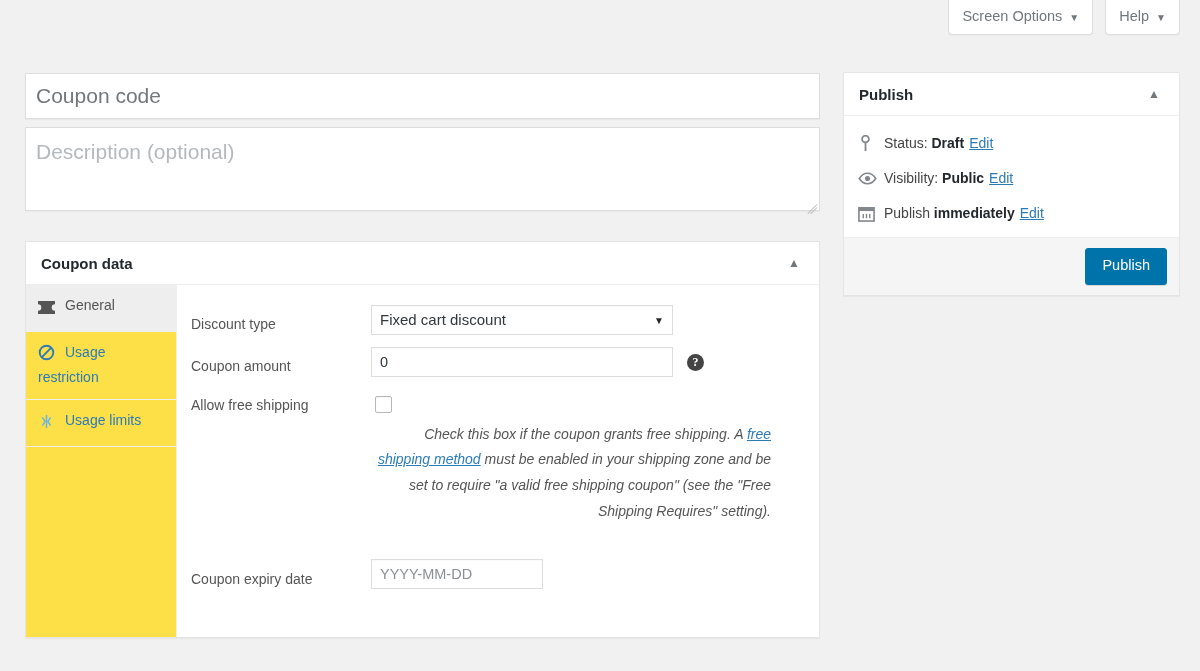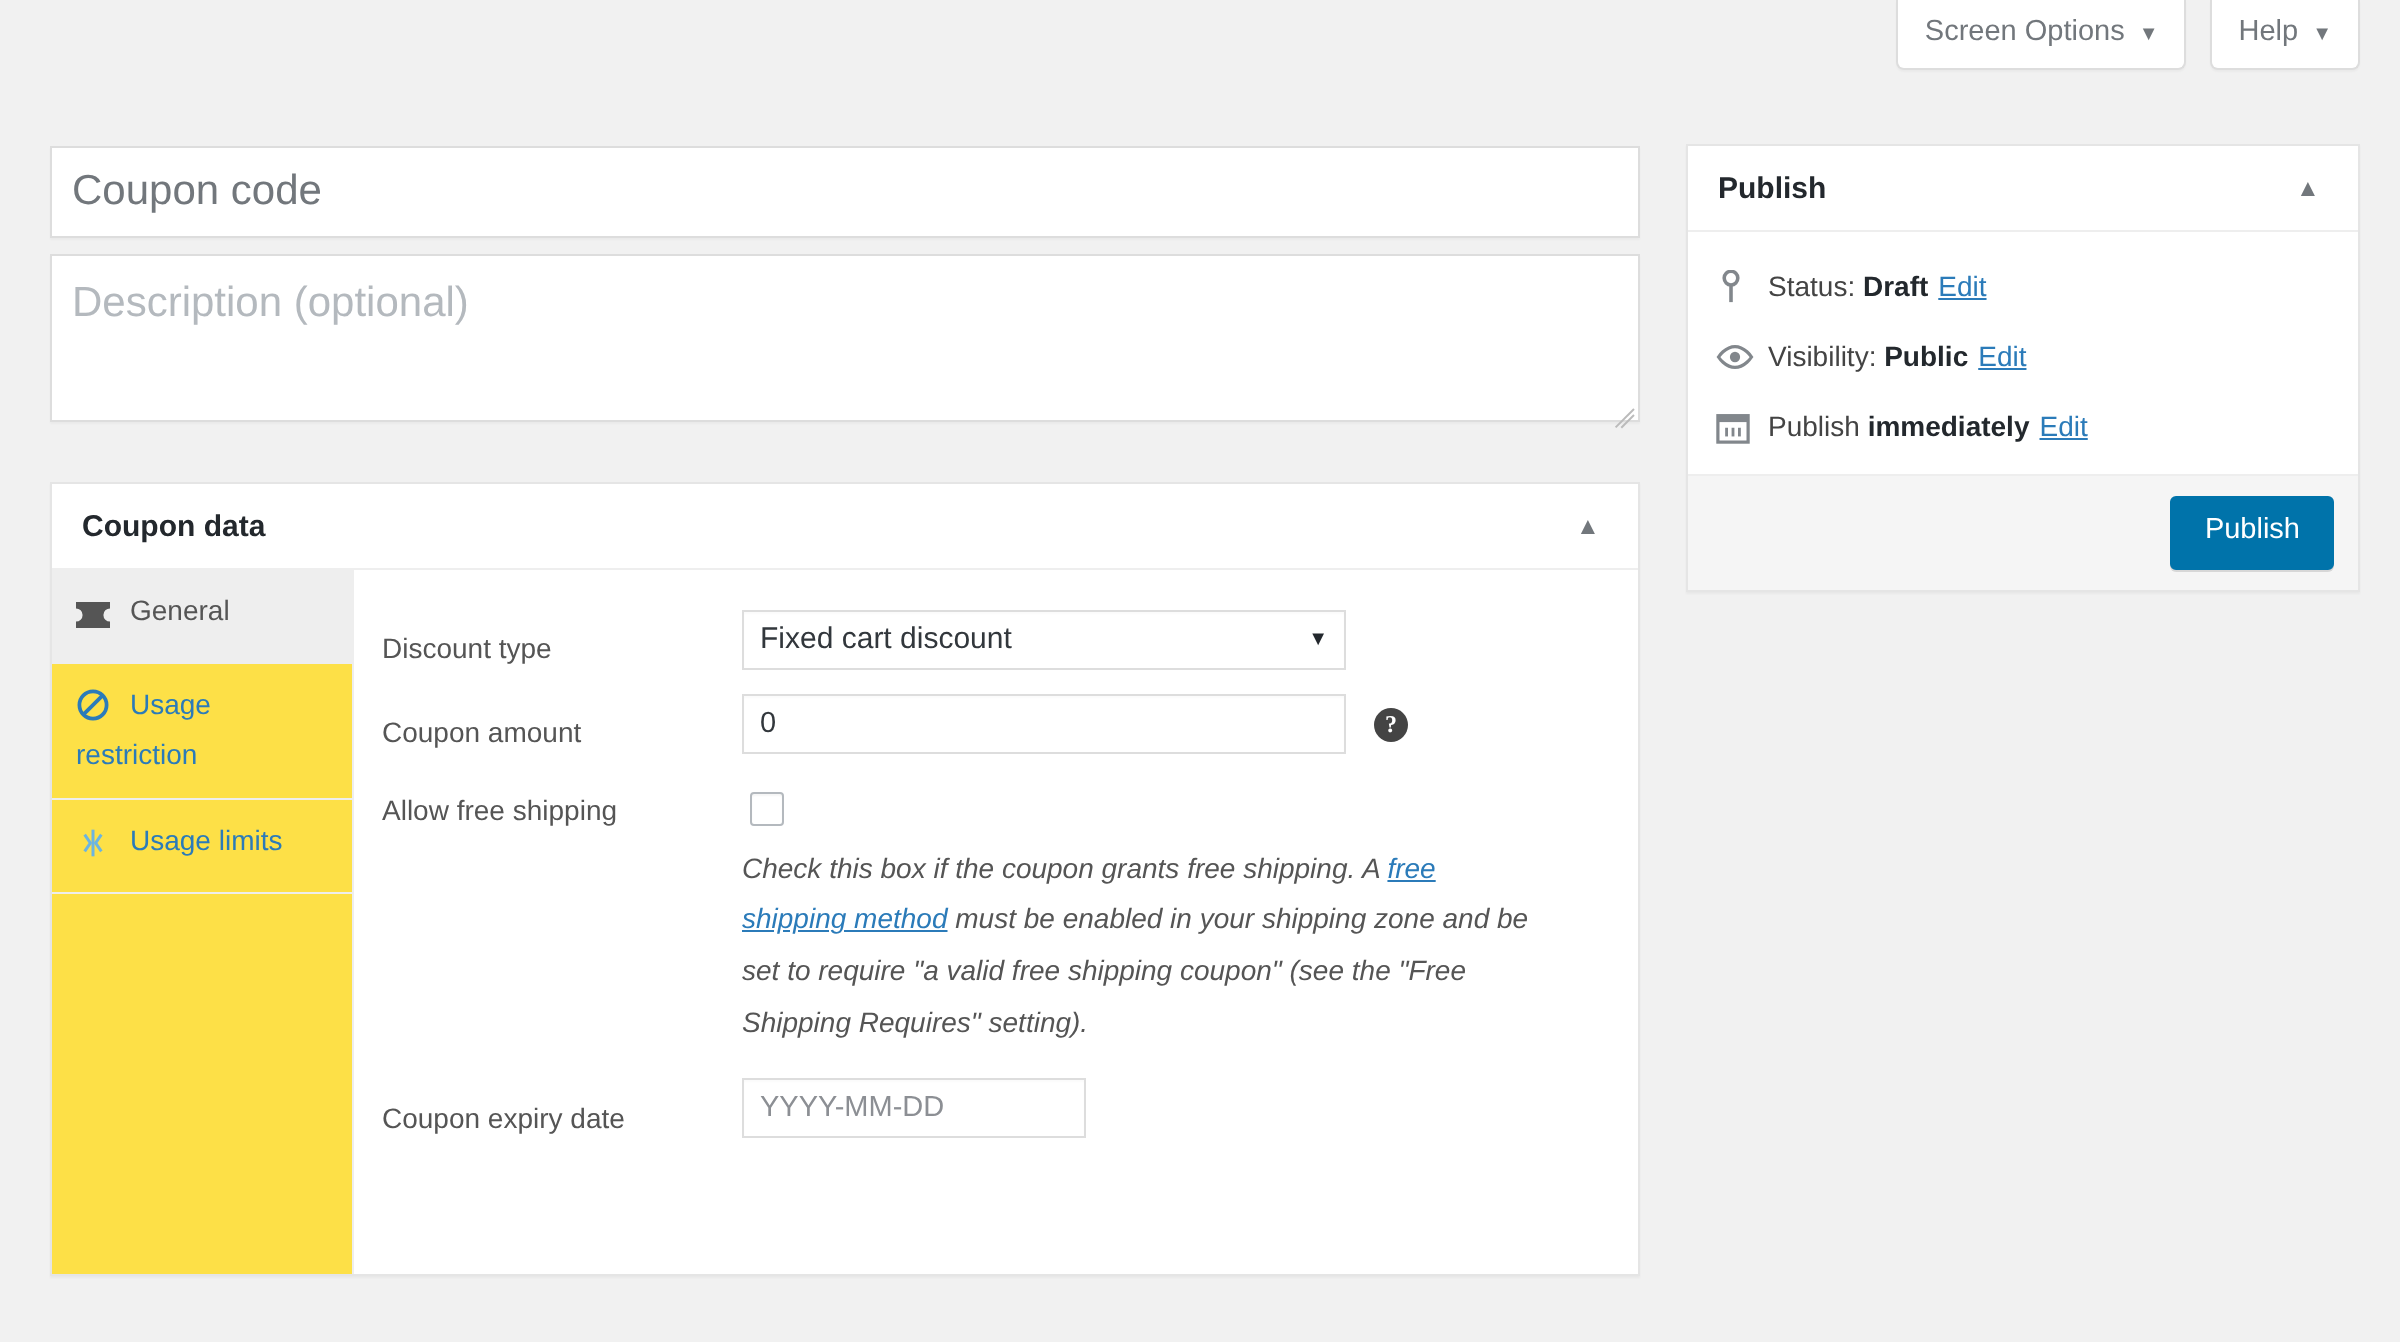--- a/index.html
+++ b/index.html
@@ -292,26 +292,27 @@
     border-radius: 2px;
     margin-top: 6px;
     cursor: pointer;
     box-shadow: 0 1px 1px rgba(0,0,0,0.04) inset;
     appearance: none;
     -webkit-appearance: none;
     outline: none;
   }
 
   .field-desc {
-    margin: 0 0 2px 180px;
+    margin: 0 0 22px 180px;
     font-size: 14px;
     font-style: italic;
     color: #555;
     line-height: 1.85;
     max-width: 400px;
+    text-align: right;
   }
   .field-desc a { color: #2b7bb9; text-decoration: underline; }
 
   
   .submitbox-inner { padding: 10px 12px 6px 12px; }
   .misc-row {
     display: flex;
     align-items: center;
     padding: 7px 0 7px 2px;
     font-size: 14px;

